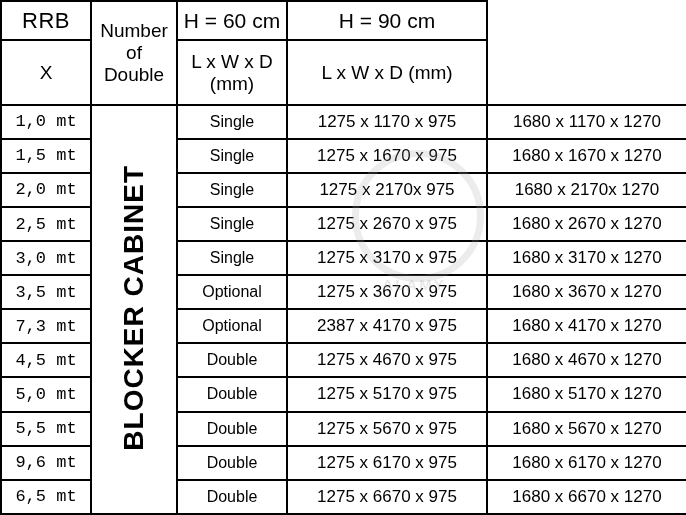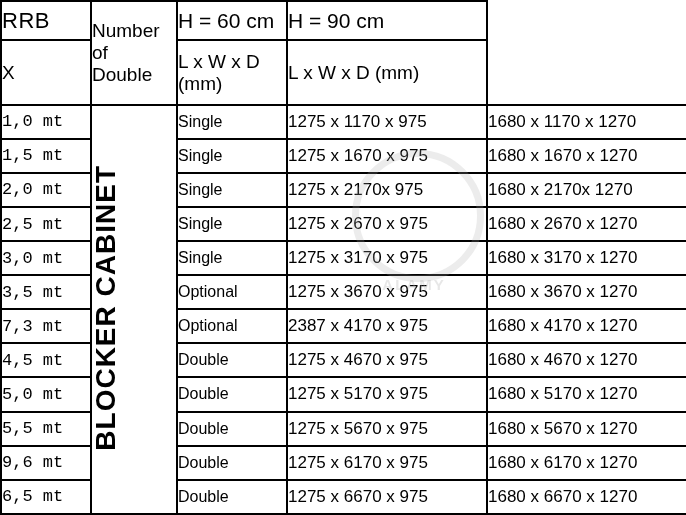--- a/index.html
+++ b/index.html
@@ -15,20 +15,21 @@
     overflow: hidden;
   }
   #spec-table {
     border-collapse: collapse;
     width: 686px;
     height: 515px;
     table-layout: fixed;
   }
   #spec-table td, #spec-table th {
     border: 2px solid #000000;
+    text-align: center;
     vertical-align: middle;
     padding: 0;
     font-weight: normal;
   }
   
   col.c-x      { width: 90px; }
   col.c-pist   { width: 110px; }
   col.c-h60    { width: 238px; }
   col.c-h90    { width: 248px; }
 

